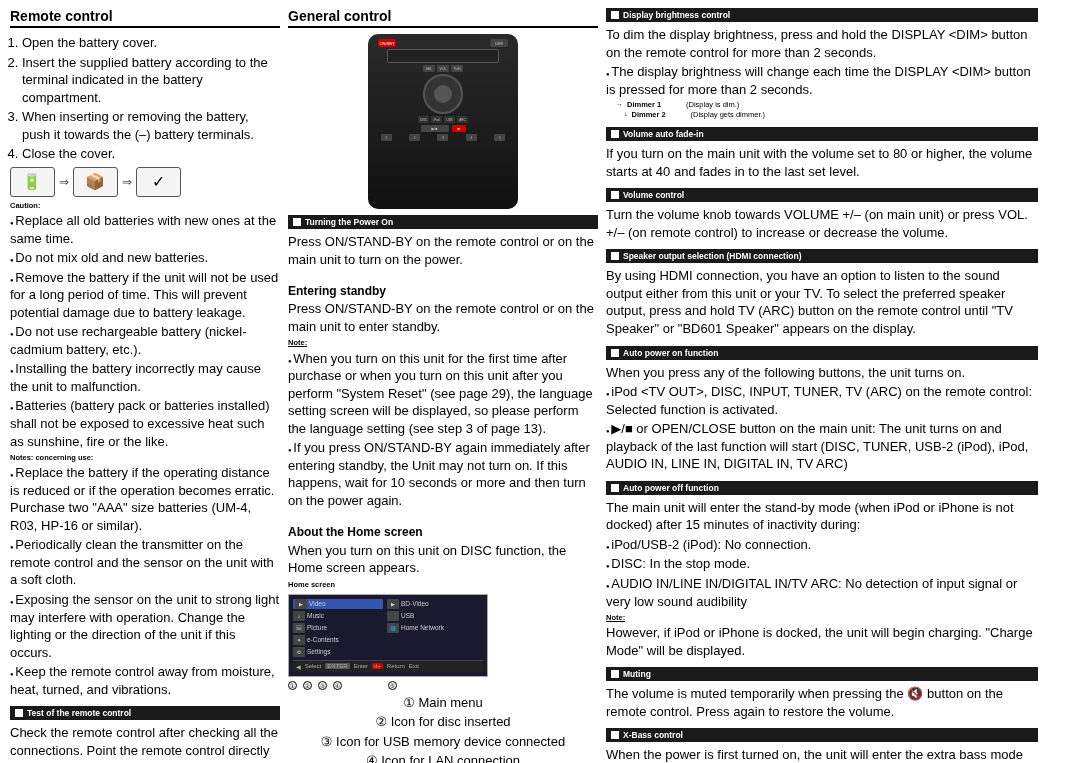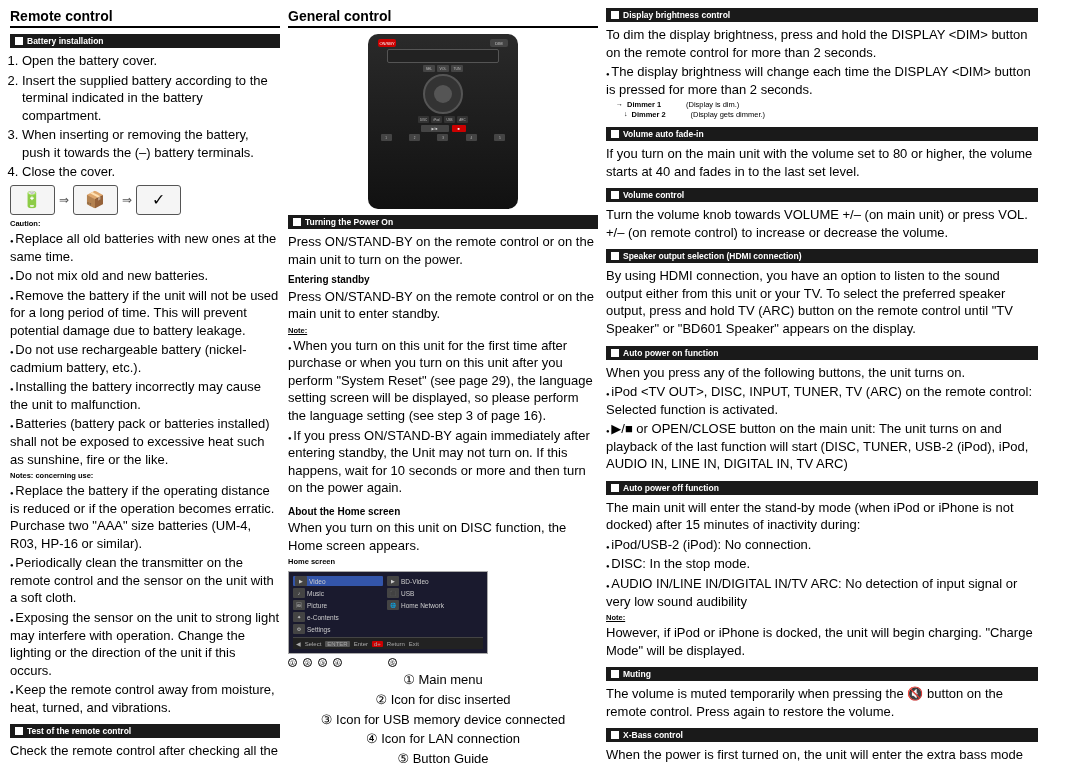--- a/index.html
+++ b/index.html
@@ -232,22 +232,22 @@
     .label-caution {
       font-weight: bold;
       font-size: 7.5px;
       margin-top: 3px;
       margin-bottom: 1px;
     }
 
     
     .sub-heading {
       font-weight: bold;
-      font-size: 10px;
-      margin-top: 5px;
+      font-size: 12px;
+      margin-top: 15px;
       margin-bottom: 1px;
     }
 
     .note-label {
       font-weight: bold;
       font-size: 7.5px;
       text-decoration: underline;
       margin-top: 3px;
       margin-bottom: 1px;
     }
@@ -255,24 +255,20 @@
 </head>
 <body>
 
 <div class="page">
   <div class="columns">
 
     <div class="col-left">
       <div class="col-title">Remote control</div>
 
       <div class="section-block">
-        <div class="section-header">
-          <span class="sq"></span>
-          <span>Battery installation</span>
-        </div>
         <ol>
           <li>Open the battery cover.</li>
           <li>Insert the supplied battery according to the terminal indicated in the battery compartment.</li>
           <li>When inserting or removing the battery, push it towards the (–) battery terminals.</li>
           <li>Close the cover.</li>
         </ol>
 
         <div class="battery-img">
           <div class="battery-box">🔋</div>
           <span class="arrow-right">⇒</span>
@@ -376,21 +372,21 @@
       <div class="section-block">
         <div class="section-header">
           <span class="sq"></span>
           <span>Turning the Power On</span>
         </div>
         <p>Press ON/STAND-BY on the remote control or on the main unit to turn on the power.</p>
         <p class="sub-heading">Entering standby</p>
         <p>Press ON/STAND-BY on the remote control or on the main unit to enter standby.</p>
         <p class="note-label">Note:</p>
         <ul>
-          <li>When you turn on this unit for the first time after purchase or when you turn on this unit after you perform "System Reset" (see page 29), the language setting screen will be displayed, so please perform the language setting (see step 3 of page 16).</li>
+          <li>When you turn on this unit for the first time after purchase or when you turn on this unit after you perform "System Reset" (see page 29), the language setting screen will be displayed, so please perform the language setting (see step 3 of page 13).</li>
           <li>If you press ON/STAND-BY again immediately after entering standby, the Unit may not turn on. If this happens, wait for 10 seconds or more and then turn on the power again.</li>
         </ul>
       </div>
 
       <div class="section-block">
         <p class="sub-heading">About the Home screen</p>
         <p>When you turn on this unit on DISC function, the Home screen appears.</p>
         <p class="bold" style="margin-top:3px; font-size:7.5px;">Home screen</p>
 
         <div style="position:relative; margin: 3px 0;">

